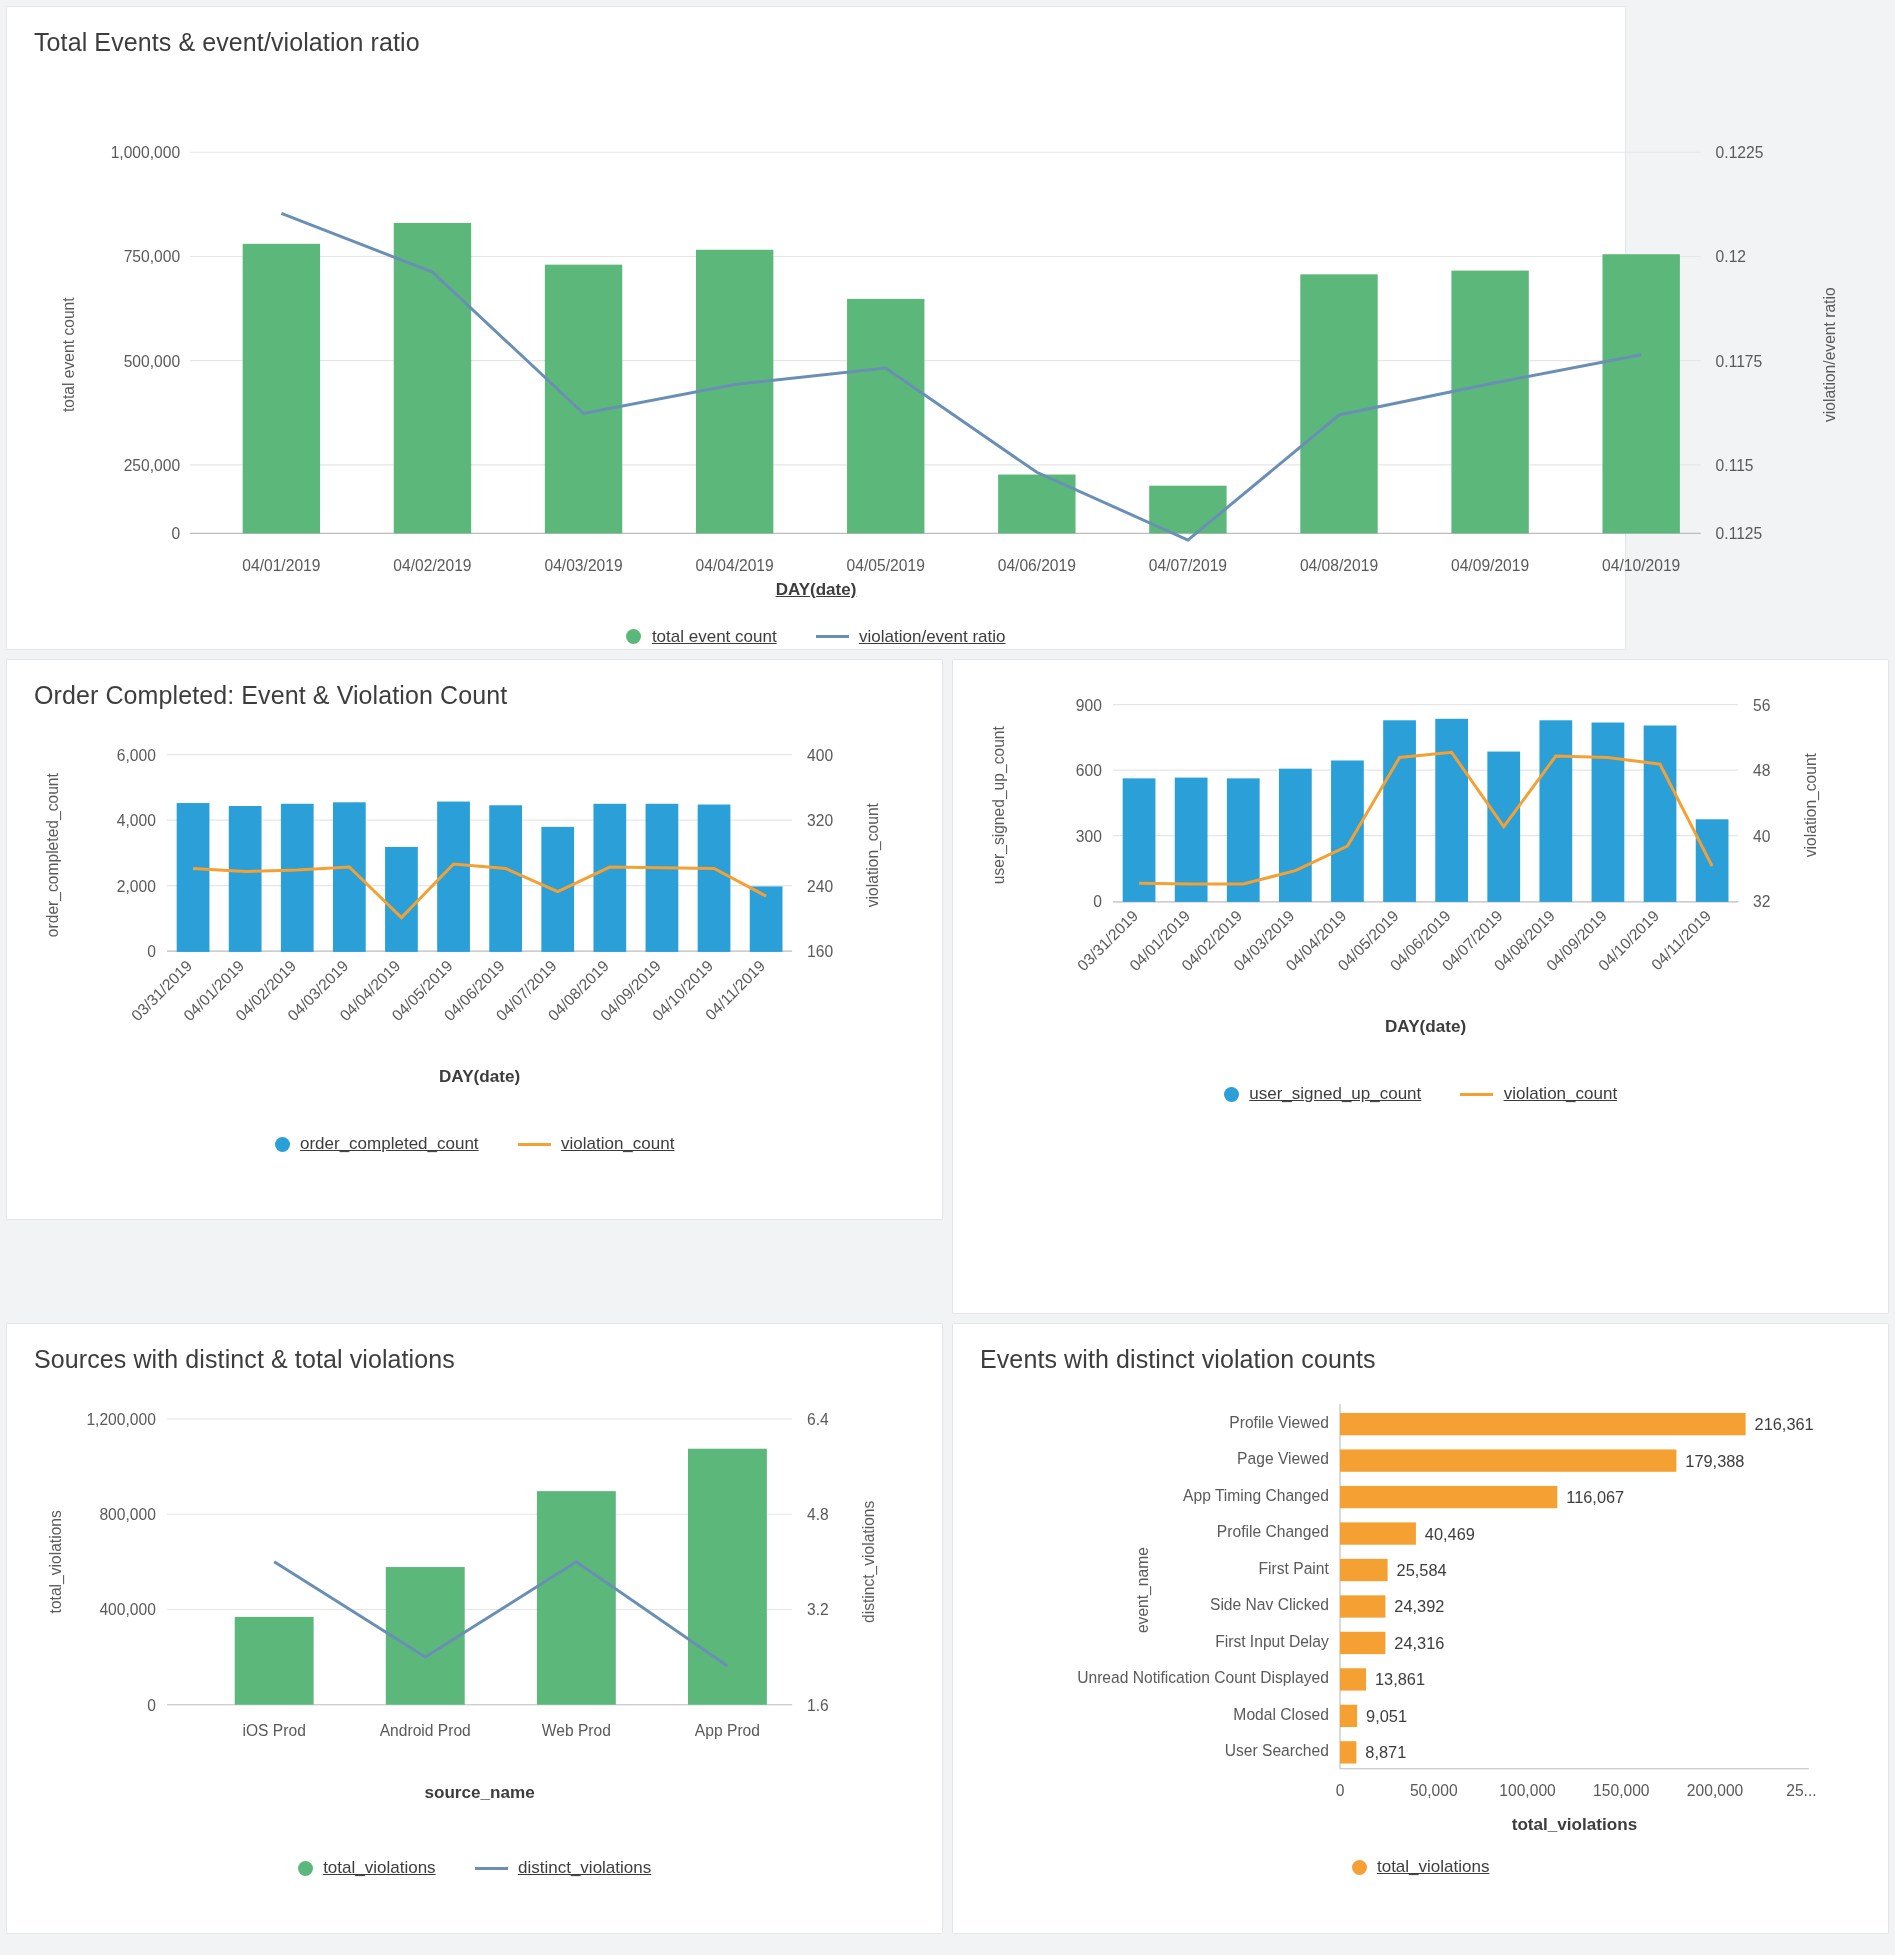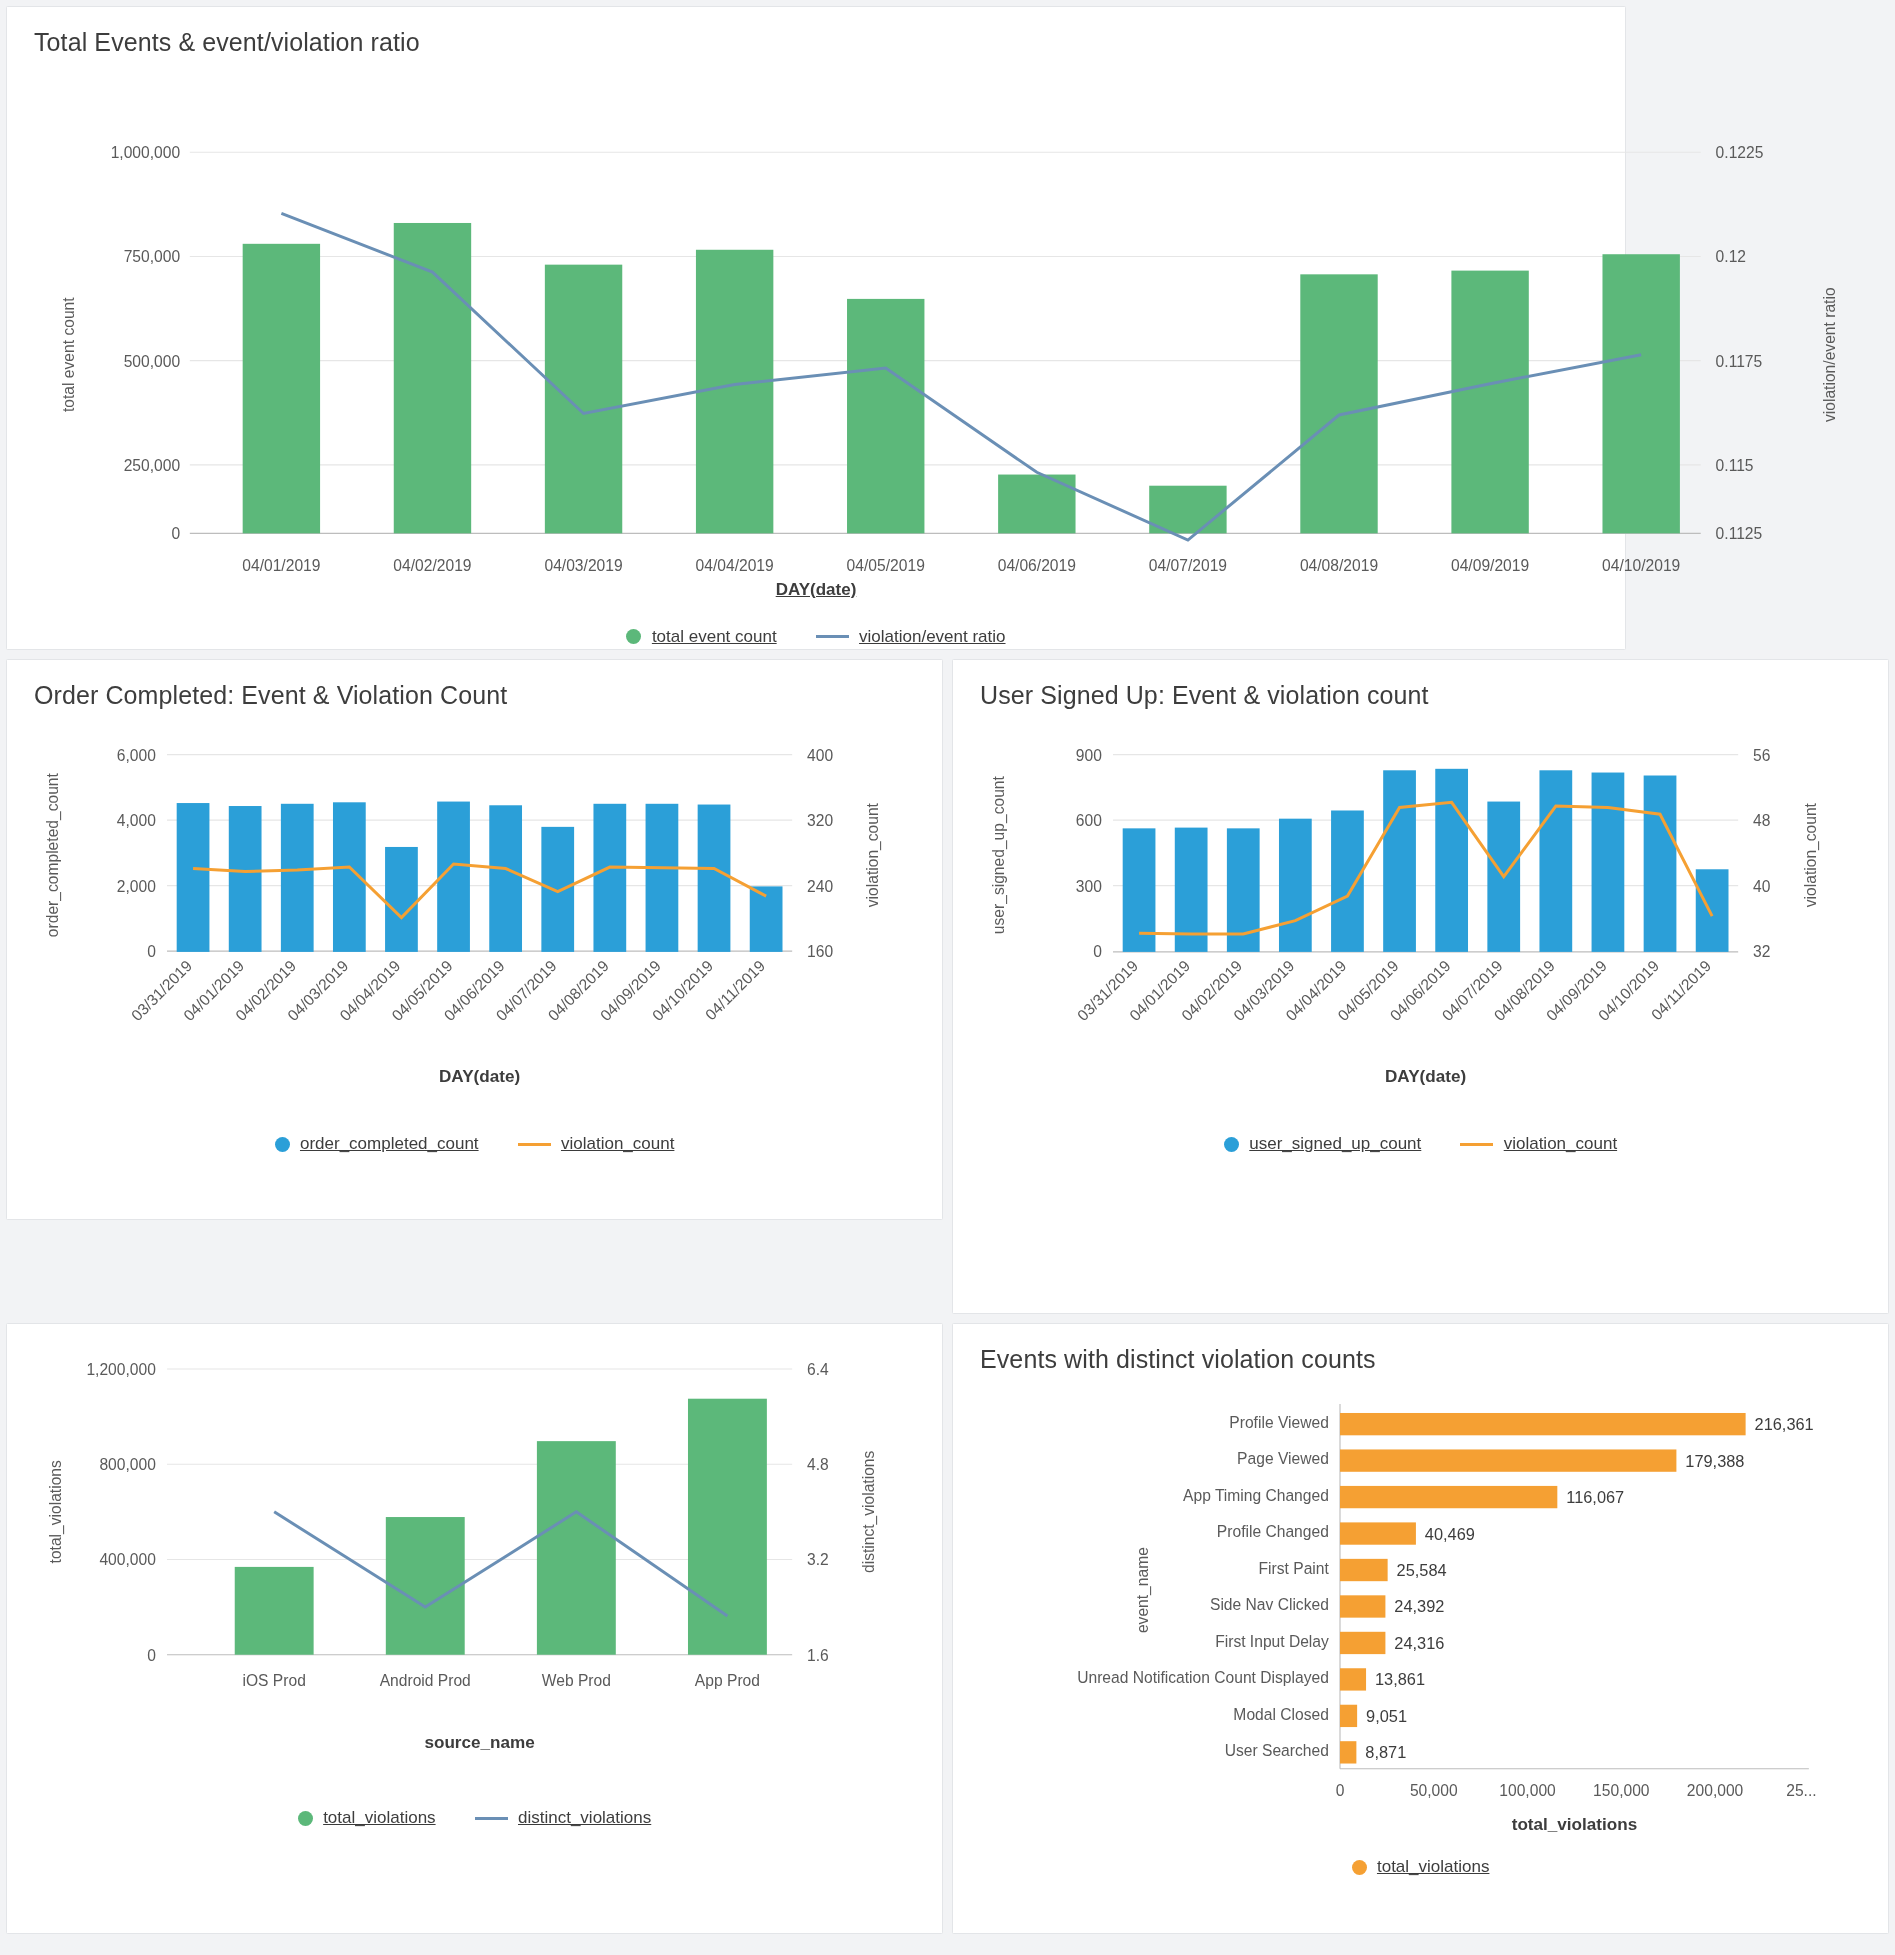--- a/index.html
+++ b/index.html
@@ -206,21 +206,20 @@
           </span>
           <span class="legend-item">
             <span class="legend-line" style="background:#f5a033"></span>
             <span>violation_count</span>
           </span>
         </div>
       </div>
     </div>
 
     <div class="panel" style="width:937px;height:655px;">
-      <div class="panel-title">User Signed Up: Event &amp; violation count</div>
       <div class="chart-area">
         <svg width="937" height="521" viewBox="0 0 1259 700">
           <g>
             <line class="gridline" x1="215" y1="60" x2="1055" y2="60"></line>
             <line class="gridline" x1="215" y1="148" x2="1055" y2="148"></line>
             <line class="gridline" x1="215" y1="236" x2="1055" y2="236"></line>
             <line class="axisline" x1="215" y1="325" x2="1055" y2="325"></line>
           </g>
           <text class="axis-label" x="200" y="68" text-anchor="end">900</text>
           <text class="axis-label" x="200" y="156" text-anchor="end">600</text>
@@ -276,20 +275,21 @@
             <span>violation_count</span>
           </span>
         </div>
       </div>
     </div>
   </div>
 
   <div class="row">
 
     <div class="panel" style="width:937px;height:611px;">
+      <div class="panel-title">Sources with distinct &amp; total violations</div>
       <div class="chart-area">
         <svg width="937" height="462" viewBox="0 0 1259 620">
           <g>
             <line class="gridline" x1="215" y1="60" x2="1055" y2="60"></line>
             <line class="gridline" x1="215" y1="188" x2="1055" y2="188"></line>
             <line class="gridline" x1="215" y1="316" x2="1055" y2="316"></line>
             <line class="axisline" x1="215" y1="444" x2="1055" y2="444"></line>
           </g>
           <text class="axis-label" x="200" y="68" text-anchor="end">1,200,000</text>
           <text class="axis-label" x="200" y="196" text-anchor="end">800,000</text>

